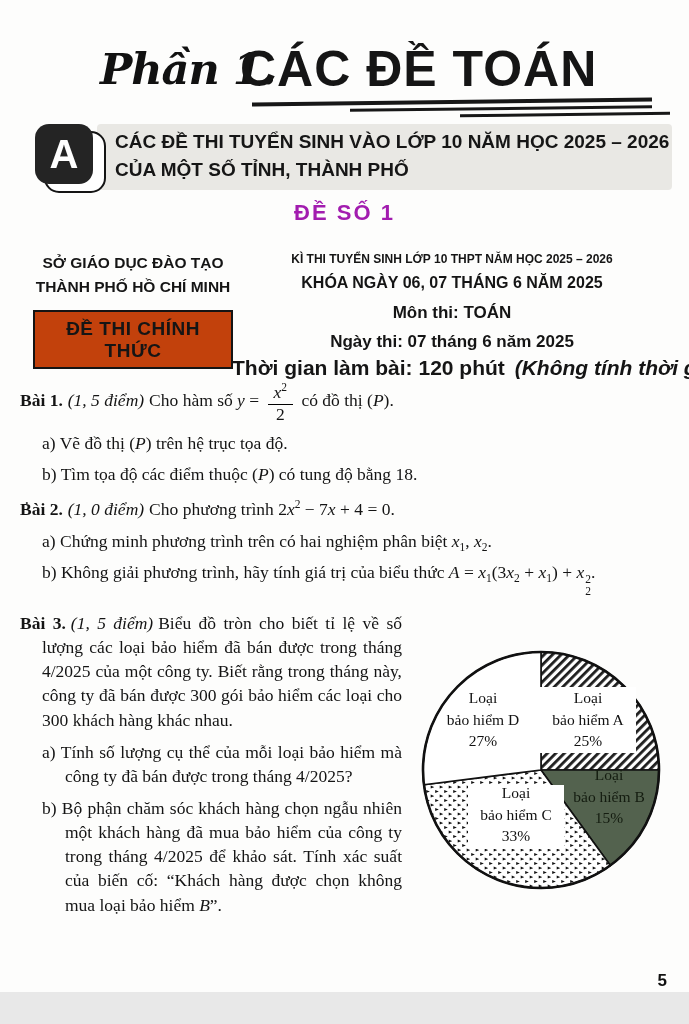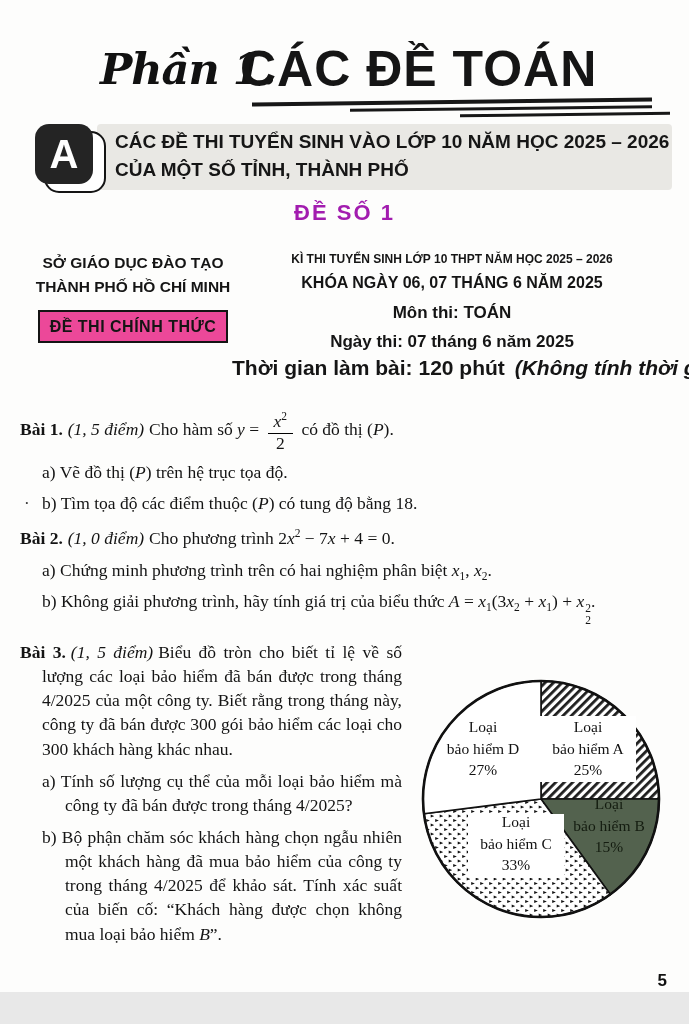--- a/index.html
+++ b/index.html
@@ -27,33 +27,33 @@
   .sa-text{position:absolute;left:80px;top:6px;font-family:"Liberation Sans",sans-serif;
       font-weight:700;font-size:19px;line-height:28px;color:#161616;}
 
   
   .de-so{position:absolute;left:0;top:200px;width:689px;text-align:center;
       font-family:"Liberation Sans",sans-serif;font-weight:700;font-size:22px;letter-spacing:2px;color:#a21caf;}
   .hdr-left{position:absolute;left:33px;top:251px;width:200px;text-align:center;
       font-family:"Liberation Sans",sans-serif;}
   .hdr-left .l{font-weight:700;font-size:15.5px;line-height:24px;color:#151515;}
   .official{display:inline-block;margin-top:11px;border:2.5px solid #141414;padding:6px 10px 5px;
-      font-weight:700;font-size:16px;letter-spacing:0.5px;color:#151515;background:#ec4899;}
+      font-weight:700;font-size:19px;letter-spacing:0.5px;color:#151515;background:#c2410c;}
   .hdr-right{position:absolute;left:238px;top:252px;width:428px;text-align:center;
       font-family:"Liberation Sans",sans-serif;color:#151515;}
   .hdr-right .r1l{font-weight:700;font-size:12px;}
   .hdr-right .r2l{font-weight:700;font-size:16px;margin-top:8px;}
   .hdr-right .subj{font-weight:700;font-size:17px;margin-top:11px;}
   .hdr-right .date{font-weight:700;font-size:17px;margin-top:9px;}
   .duration{position:absolute;left:232px;top:356px;width:436px;text-align:center;white-space:nowrap;
       font-family:"Liberation Sans",sans-serif;font-weight:700;font-size:21px;color:#151515;}
   .duration .note{font-style:italic;margin-left:4px;}
 
   
-  .problems{position:absolute;left:20px;top:412px;width:652px;font-size:17.5px;line-height:1.38;}
+  .problems{position:absolute;left:20px;top:383px;width:652px;font-size:17.5px;line-height:1.38;}
   .b{font-weight:700;margin-right:5px;}
   .pts{font-style:italic;margin-right:5px;}
   .it{font-style:italic;}
   .sup{font-size:11.5px;vertical-align:7px;line-height:0;}
   .sub{font-size:11.5px;vertical-align:-4px;line-height:0;}
   .ss{display:inline-flex;flex-direction:column;justify-content:center;vertical-align:-5px;
       font-size:11.5px;line-height:1.1;margin-left:1px;}
   .frac{display:inline-block;text-align:center;vertical-align:-14px;line-height:1.12;margin:0 4px;}
   .frac .num{display:block;border-bottom:1.5px solid #000;padding:0 6px 1px;}
   .frac .den{display:block;}

